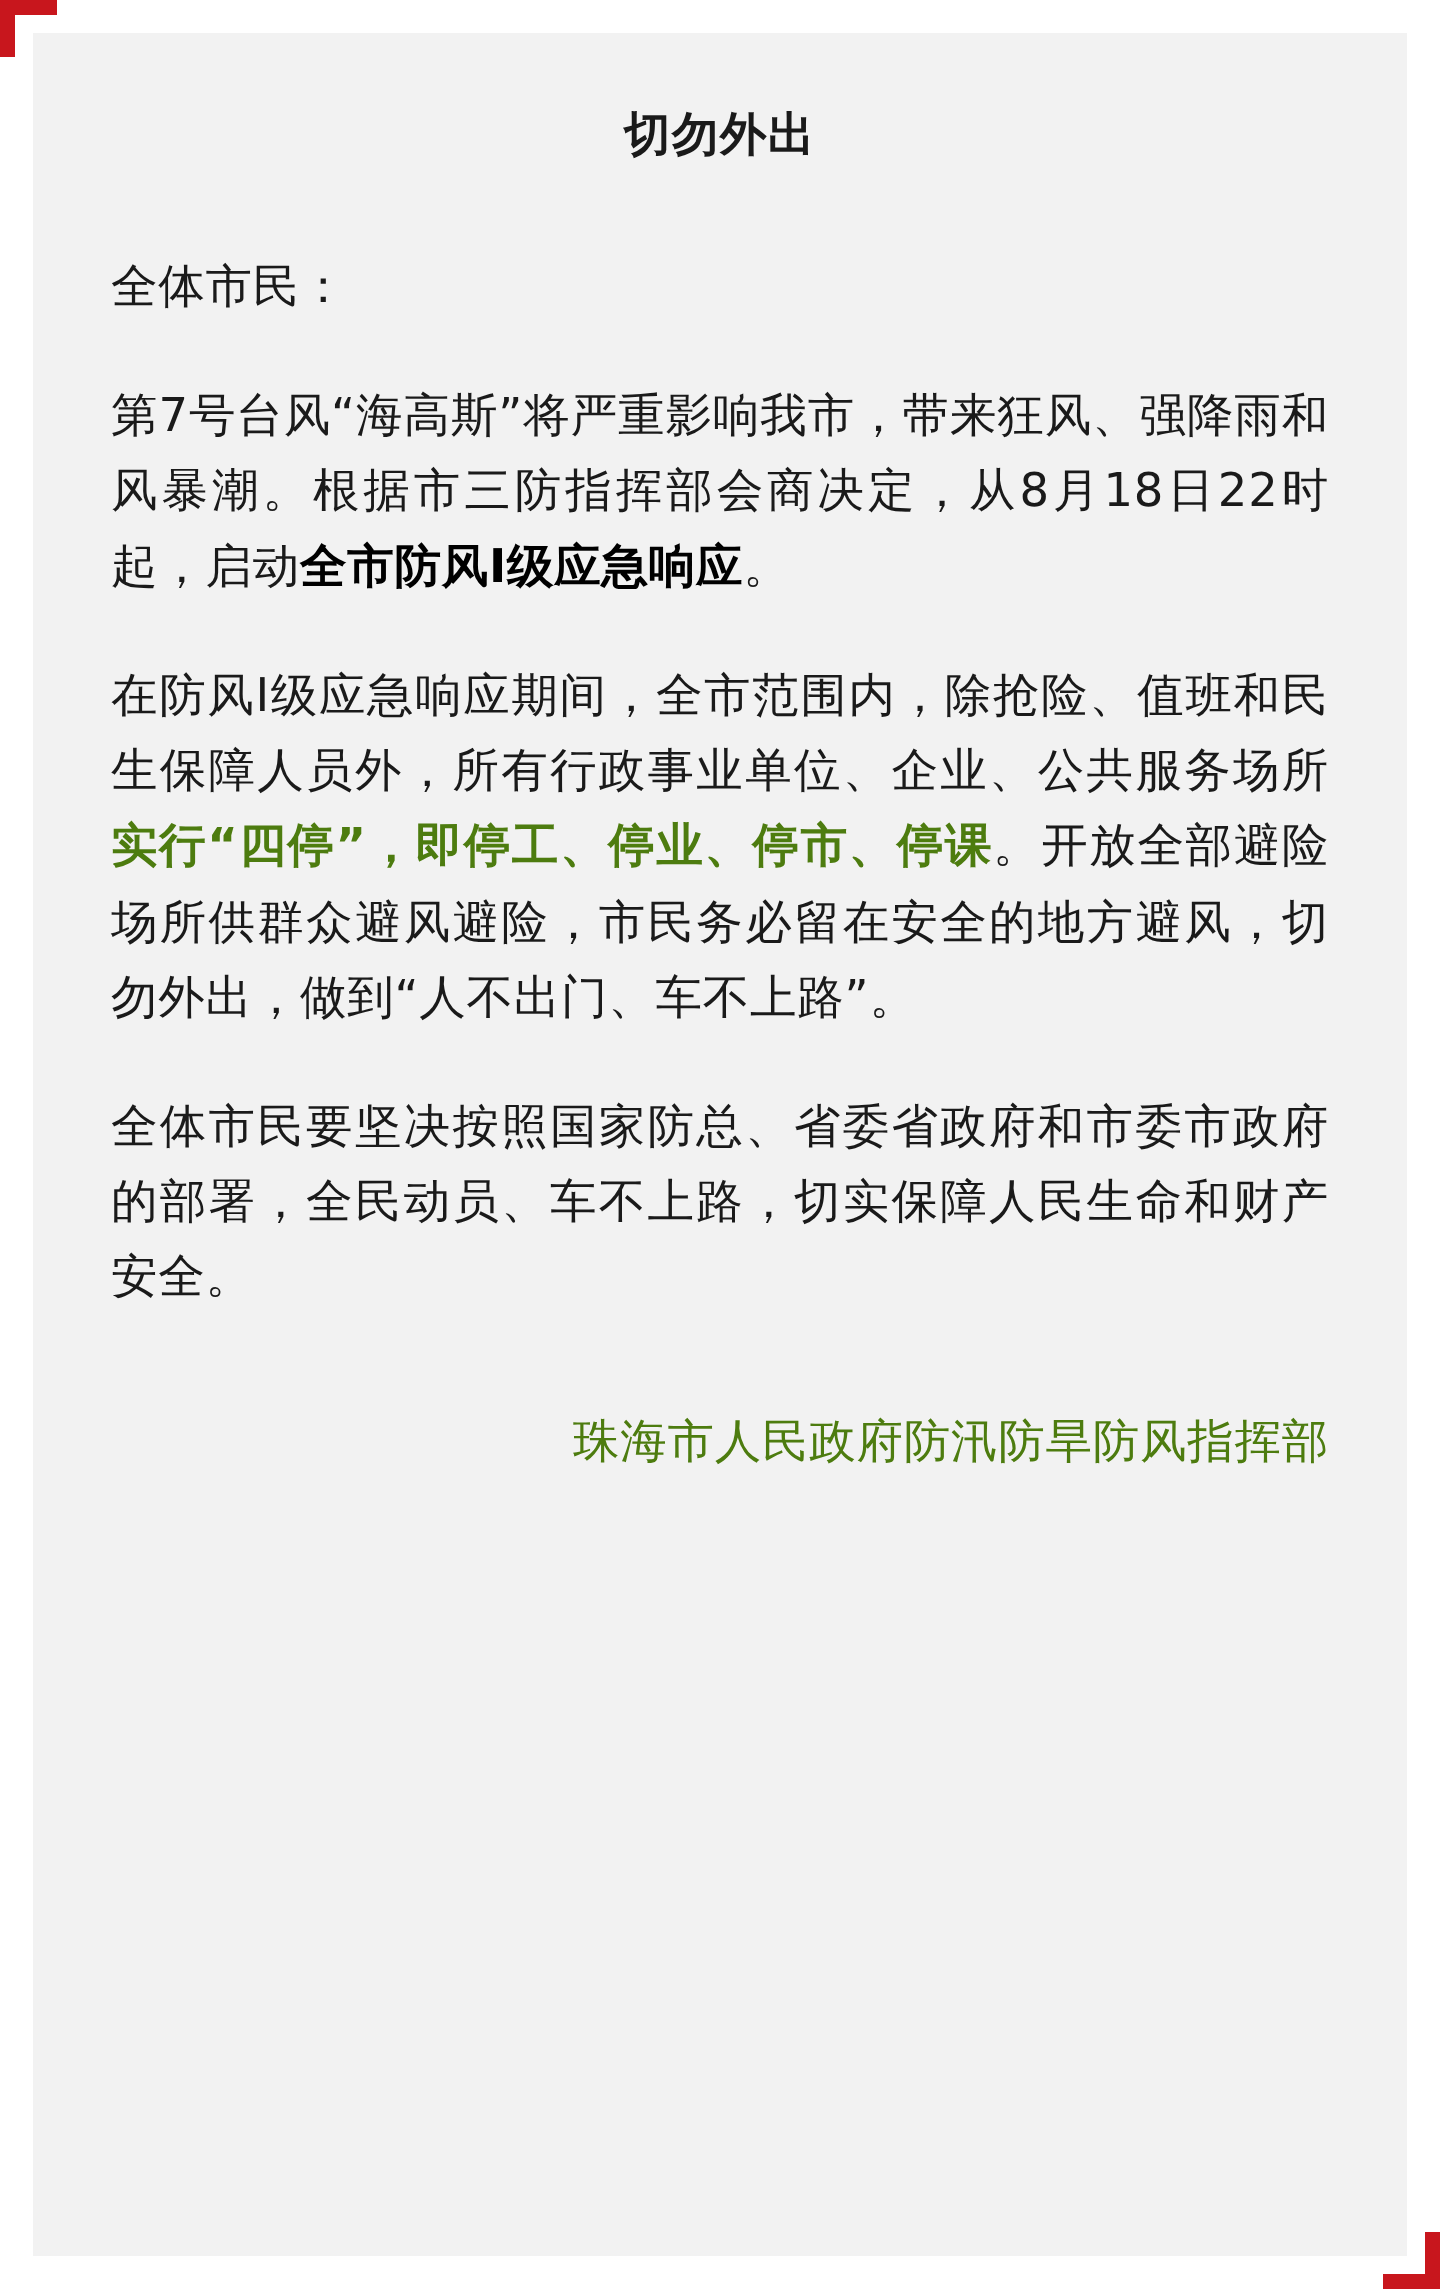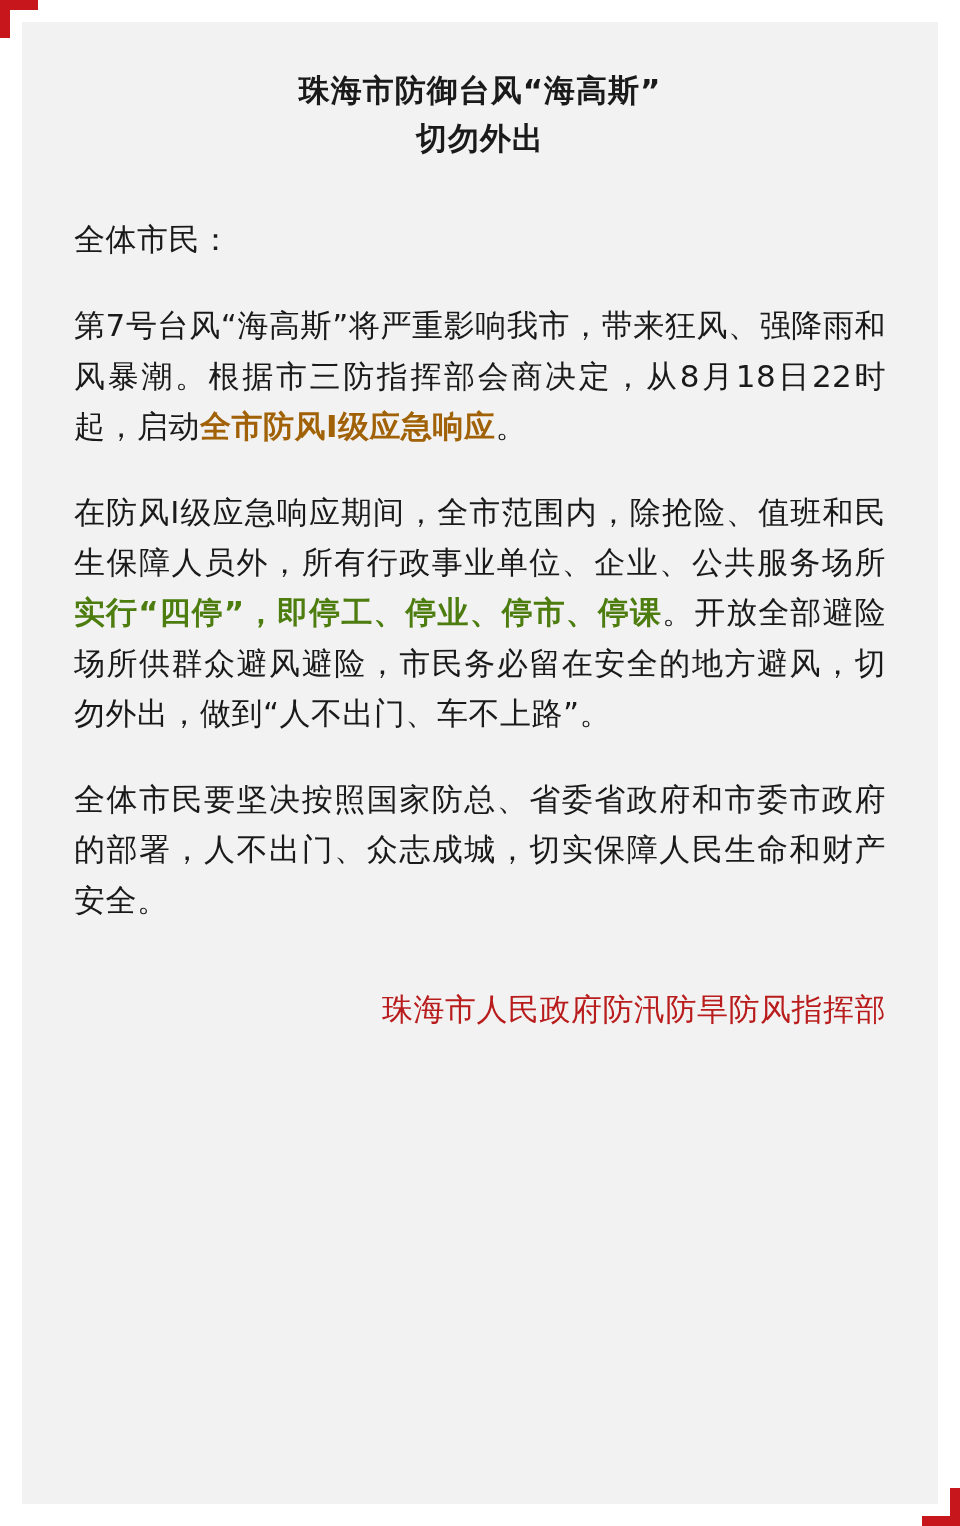--- a/index.html
+++ b/index.html
@@ -62,68 +62,67 @@
     letter-spacing: 0.5px;
     text-align: justify;
   }
 
   .para {
     margin: 0 0 36px 0;
   }
   .para:last-of-type { margin-bottom: 0; }
 
   .hl-blue {
-    color: #a16207;
+    color: #000000;
     font-weight: bold;
   }
   .hl-red {
     color: #4d7c0f;
     font-weight: bold;
   }
 
   .signature {
     margin-top: 60px;
     text-align: right;
     font-size: 31px;
     line-height: 1.6;
-    color: #b91c1c;
+    color: #4d7c0f;
     letter-spacing: 0.5px;
   }
   .sign-date {
     display: block;
     margin-top: 6px;
   }
 </style>
 </head>
 <body>
 
 <div class="page">
 
   <div class="corner corner-tl-h"></div>
   <div class="corner corner-tl-v"></div>
   <div class="corner corner-br-h"></div>
   <div class="corner corner-br-v"></div>
 
   <div class="sheet">
 
     <div class="doc-title">
-      <span>珠海市防御台风“海高斯”</span>
       <span class="line2">切勿外出</span>
     </div>
 
     <div class="body-text">
 
       <p class="para">全体市民：</p>
 
       <p class="para"><span>第7号台风“海高斯”将严重影响我市，带来狂风、强降雨和风暴潮。根据市三防指挥部会商决定，从8月18日22时起，启动</span><span class="hl-blue">全市防风I级应急响应</span><span>。</span></p>
 
       <p class="para"><span>在防风I级应急响应期间，全市范围内，除抢险、值班和民生保障人员外，所有行政事业单位、企业、公共服务场所</span><span class="hl-red">实行“四停”，即停工、停业、停市、停课</span><span>。开放全部避险场所供群众避风避险，市民务必留在安全的地方避风，切勿外出，做到“人不出门、车不上路”。</span></p>
 
 
-      <p class="para">全体市民要坚决按照国家防总、省委省政府和市委市政府的部署，人不出门、众志成城，切实保障人民生命和财产安全。</p>
+      <p class="para">全体市民要坚决按照国家防总、省委省政府和市委市政府的部署，全民动员、车不上路，切实保障人民生命和财产安全。</p>
 
     </div>
 
     <div class="signature">
       <span>珠海市人民政府防汛防旱防风指挥部</span>
     </div>
 
   </div>
 </div>
 

